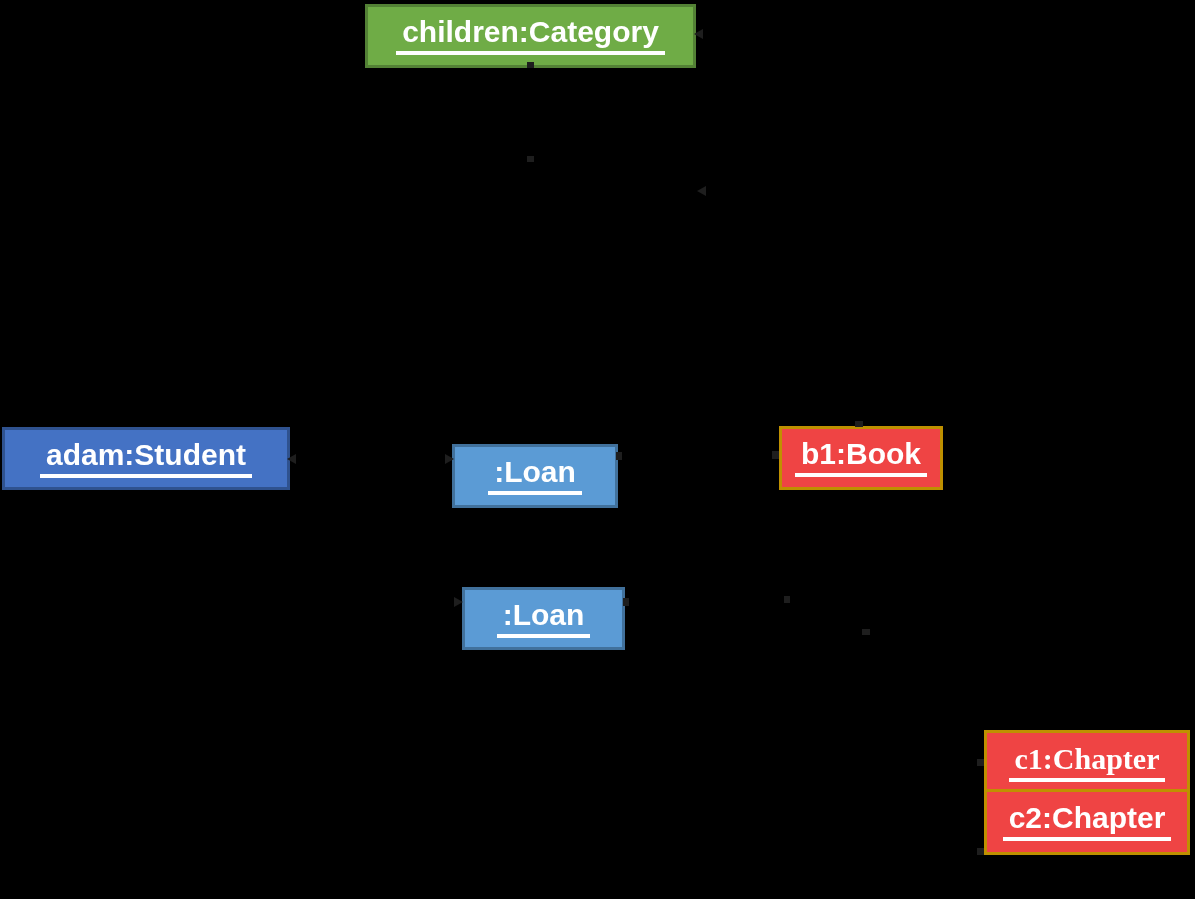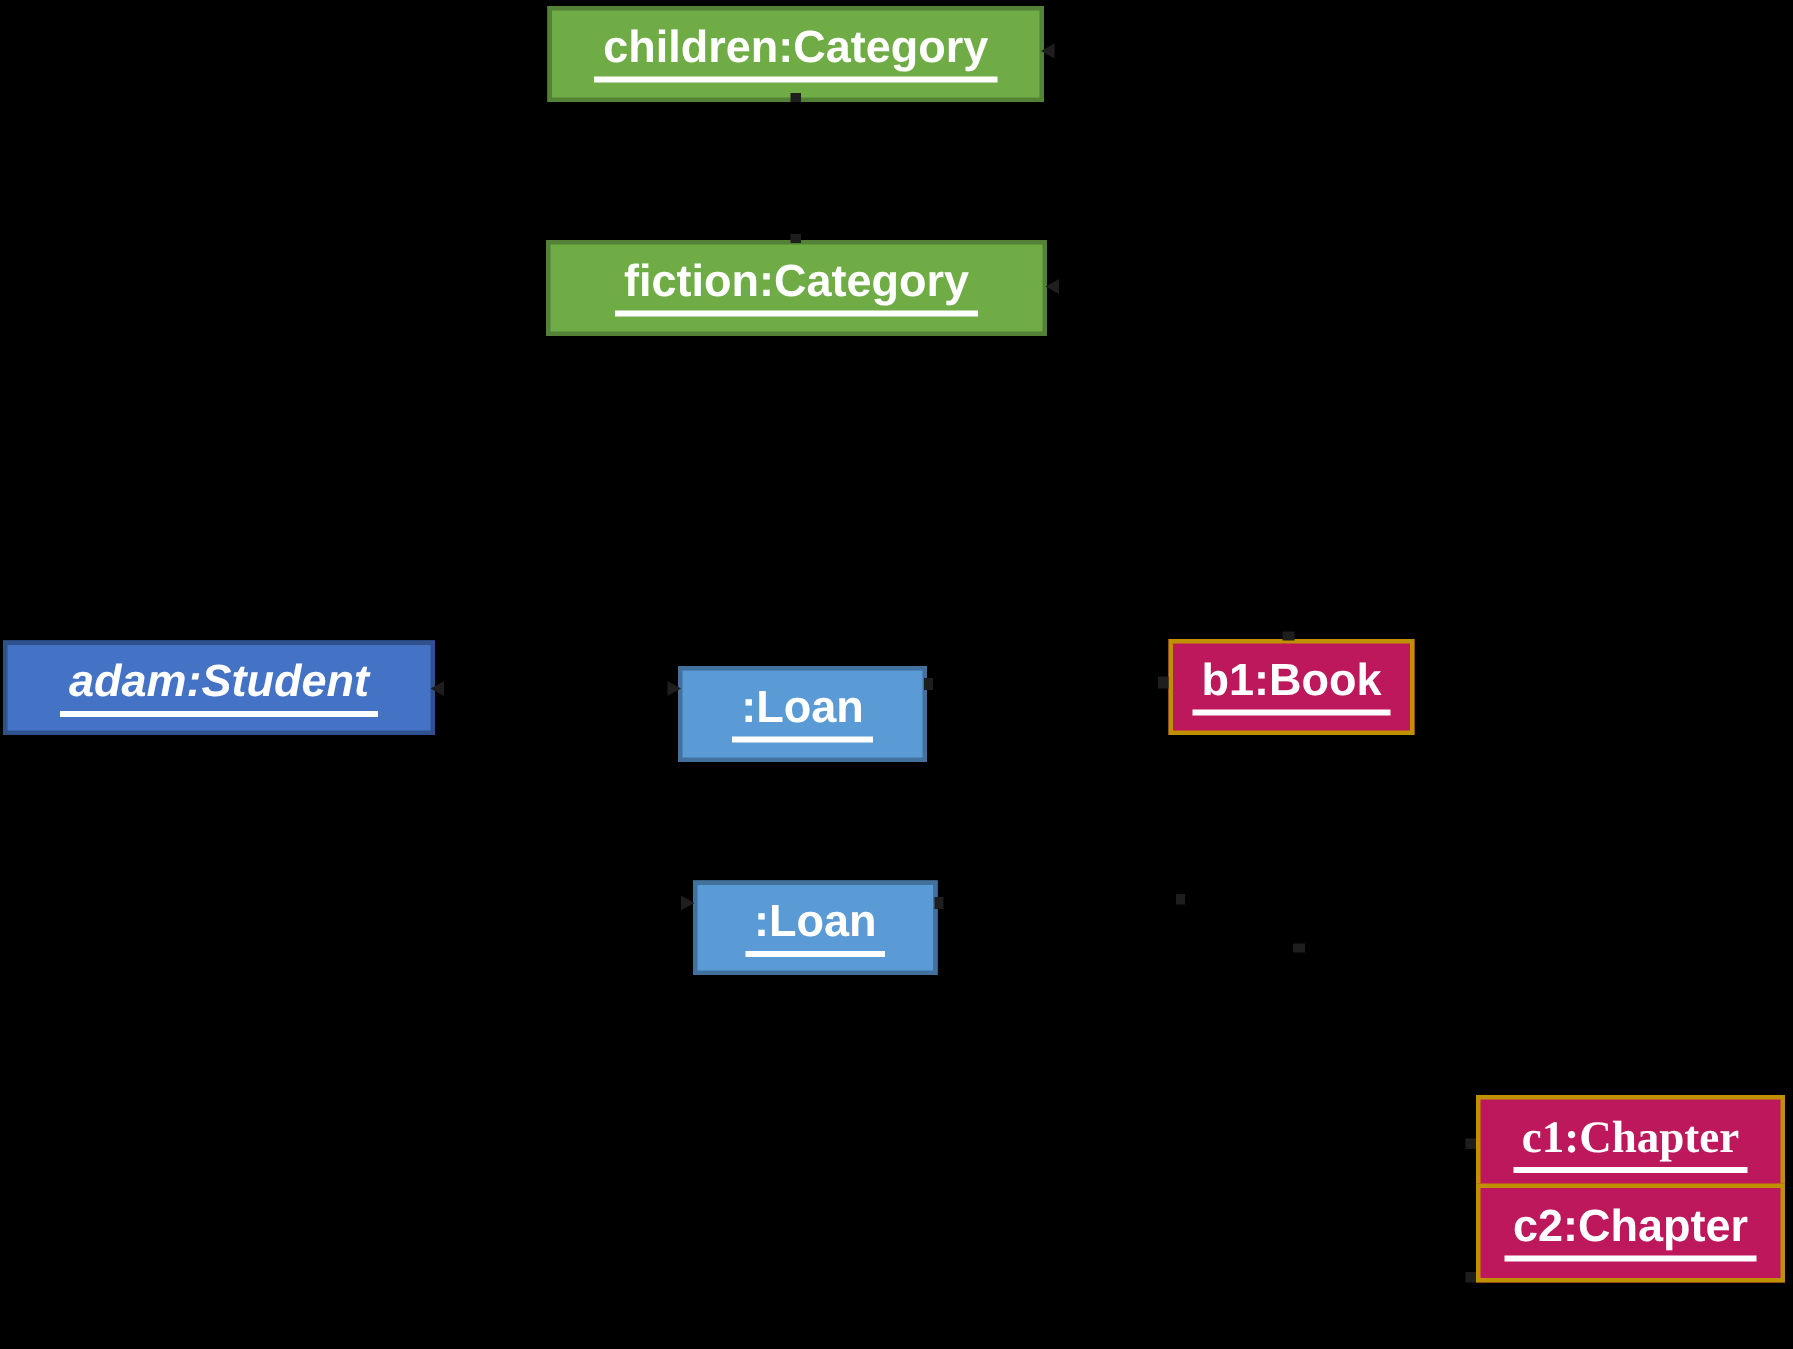--- a/index.html
+++ b/index.html
@@ -32,21 +32,21 @@
     line-height: 1.0;
     letter-spacing: 0px;
     border-bottom: 4px solid #ffffff;
     padding: 0 6px 4px 6px;
     white-space: nowrap;
   }
   
   .pal-green      { background: #6FAC46; border-color: #538135; }
   .pal-dark-blue  { background: #4472C4; border-color: #2F528F; }
   .pal-light-blue { background: #5B9BD5; border-color: #41719C; margin-top: 17px; }
-  .pal-orange     { background: #be185d; border-color: #BF9000; }
+  .pal-orange     { background: #ef4444; border-color: #BF9000; }
   
   .mark {
     position: absolute;
     z-index: 2;
     width: 0; height: 0;
   }
   .mark.tick {
     background: #1e1e1e;
   }
   .mark.left-arrow {
@@ -60,24 +60,21 @@
     border-left: 9px solid #1e1e1e;
   }
 </style>
 </head>
 <body>
 
 <div class="canvas">
     <div class="node pal-green" style="left: 365px; top: 4px; width: 331px; height: 64px;">
       <span class="label">children:Category</span>
     </div>
-    <div class="node pal-green" style="left: 364px; top: 160px; width: 334px; height: 64px;">
-      <span class="label">fiction:Category</span>
-    </div>
-    <div class="node pal-dark-blue" style="left: 2px; top: 427px; width: 288px; height: 63px; font-style: italic;">
+    <div class="node pal-dark-blue" style="left: 2px; top: 427px; width: 288px; height: 63px;">
       <span class="label">adam:Student</span>
     </div>
     <div class="node pal-light-blue" style="left: 452px; top: 427px; width: 166px; height: 64px;">
       <span class="label">:Loan</span>
     </div>
     <div class="node pal-light-blue" style="left: 462px; top: 570px; width: 163px; height: 63px;">
       <span class="label">:Loan</span>
     </div>
     <div class="node pal-orange" style="left: 779px; top: 426px; width: 164px; height: 64px;">
       <span class="label">b1:Book</span>

